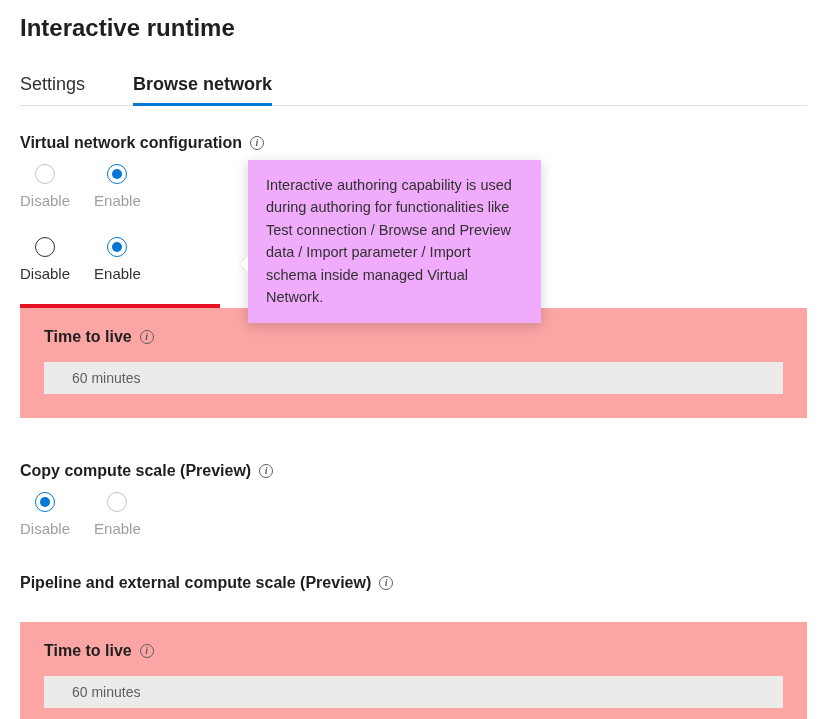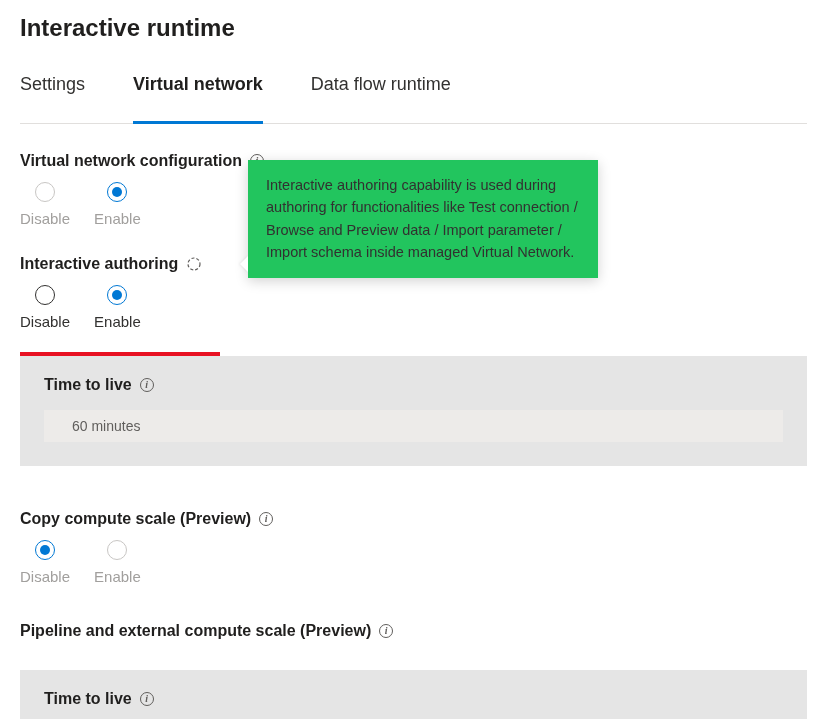--- a/index.html
+++ b/index.html
@@ -19,21 +19,21 @@
     }
     .tabs {
       display: flex;
       gap: 48px;
       border-bottom: 1px solid #e1dfdd;
       margin-bottom: 28px;
     }
     .tab {
       font-size: 18px;
       color: #323130;
-      padding-bottom: 26px;
+      padding-bottom: 8px;
       cursor: pointer;
       border-bottom: 3px solid transparent;
       margin-bottom: -1px;
     }
     .tab.active {
       font-weight: 600;
       border-bottom-color: #0078d4;
       color: #201f1e;
     }
     .section-label {
@@ -105,43 +105,43 @@
     .radio-option.disabled .radio-circle.selected { border-color: #0078d4; }
     .radio-option.disabled .radio-circle.selected::after { background: #0078d4; }
     .block { margin-bottom: 28px; }
     .red-underline {
       height: 4px;
       background: #e81123;
       width: 200px;
       margin-top: 22px;
     }
     .panel {
-      background: #e5e5e5;
+      background: #fca5a5;
       padding: 20px 24px 24px;
       margin-top: 0;
       margin-bottom: 44px;
     }
     .panel .section-label { margin-bottom: 16px; }
     .text-input {
       width: 100%;
       height: 32px;
       background: #edebe9;
       border: none;
       padding: 0 12px;
       font-size: 14px;
       color: #605e5c;
       font-family: inherit;
     }
     .text-input:disabled { color: #605e5c; padding-left: 28px; }
     .tooltip {
       position: absolute;
       left: 248px;
       top: 160px;
-      width: 350px;
-      background: #22c55e;
+      width: 293px;
+      background: #f0abfc;
       box-shadow: 0 3px 12px rgba(0,0,0,0.18);
       padding: 14px 18px;
       font-size: 14.5px;
       line-height: 1.55;
       color: #323130;
       z-index: 10;
     }
     .tooltip::before {
       content: "";
       position: absolute;
@@ -154,50 +154,41 @@
       filter: drop-shadow(-1px 0 1px rgba(0,0,0,0.08));
     }
   </style>
 </head>
 <body>
 
 <h1>Interactive runtime</h1>
 
 <div class="tabs">
   <div class="tab">Settings</div>
-  <div class="tab active">Virtual network</div>
-  <div class="tab">Data flow runtime</div>
+  <div class="tab active">Browse network</div>
 </div>
 
 <div class="block">
   <div class="section-label">
     <span>Virtual network configuration</span>
     <span class="info-icon">i</span>
   </div>
   <div class="radio-row">
     <label class="radio-option disabled">
       <span class="radio-circle"></span>
       <span>Disable</span>
     </label>
     <label class="radio-option disabled">
       <span class="radio-circle selected"></span>
       <span>Enable</span>
     </label>
   </div>
 </div>
 
 <div class="block" style="margin-bottom:0;">
-  <div class="section-label">
-    <span>Interactive authoring</span>
-    <span class="spin-icon">
-      <svg viewBox="0 0 16 16" fill="none">
-        <circle cx="8" cy="8" r="6" stroke="#605e5c" stroke-width="1.2" stroke-dasharray="3 2"></circle>
-      </svg>
-    </span>
-  </div>
   <div class="radio-row">
     <label class="radio-option">
       <span class="radio-circle"></span>
       <span>Disable</span>
     </label>
     <label class="radio-option">
       <span class="radio-circle selected"></span>
       <span>Enable</span>
     </label>
   </div>

